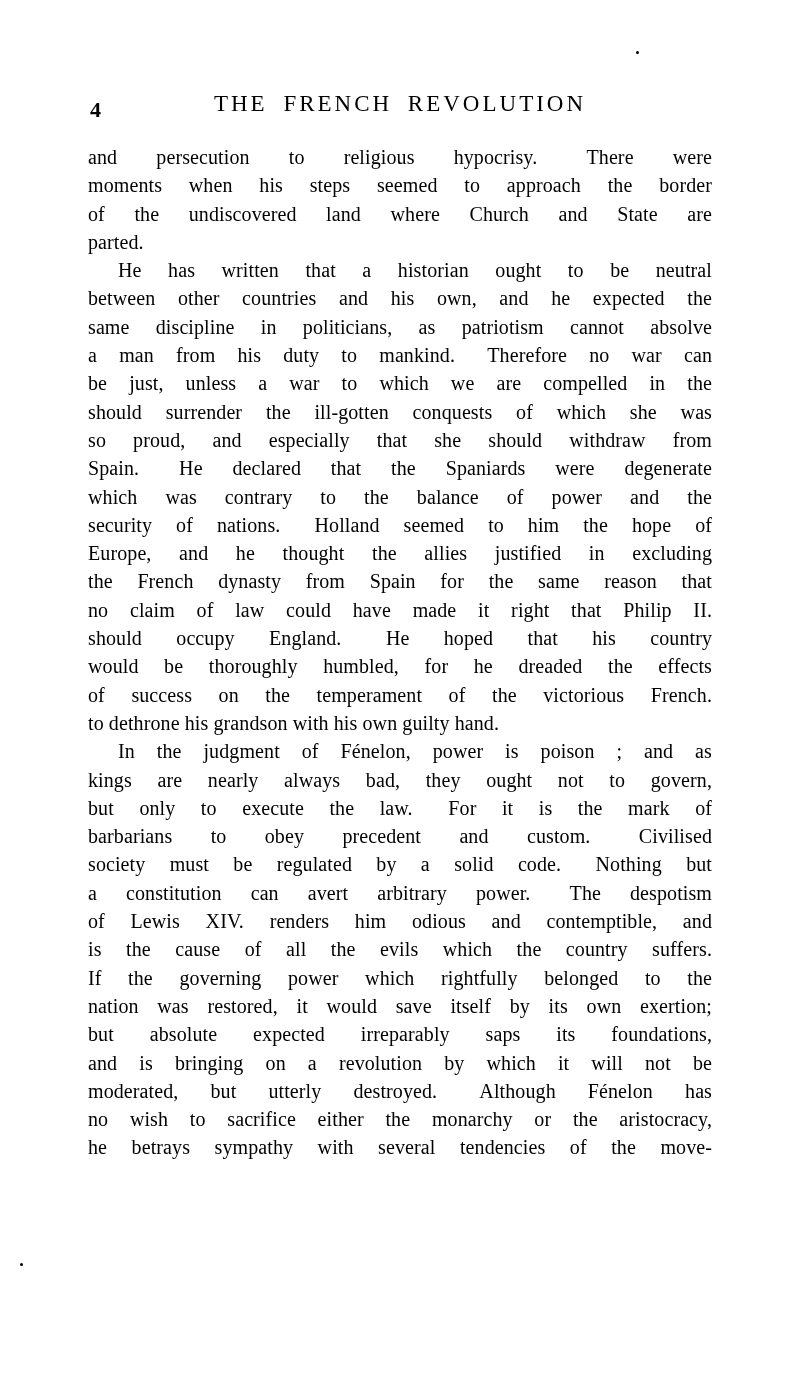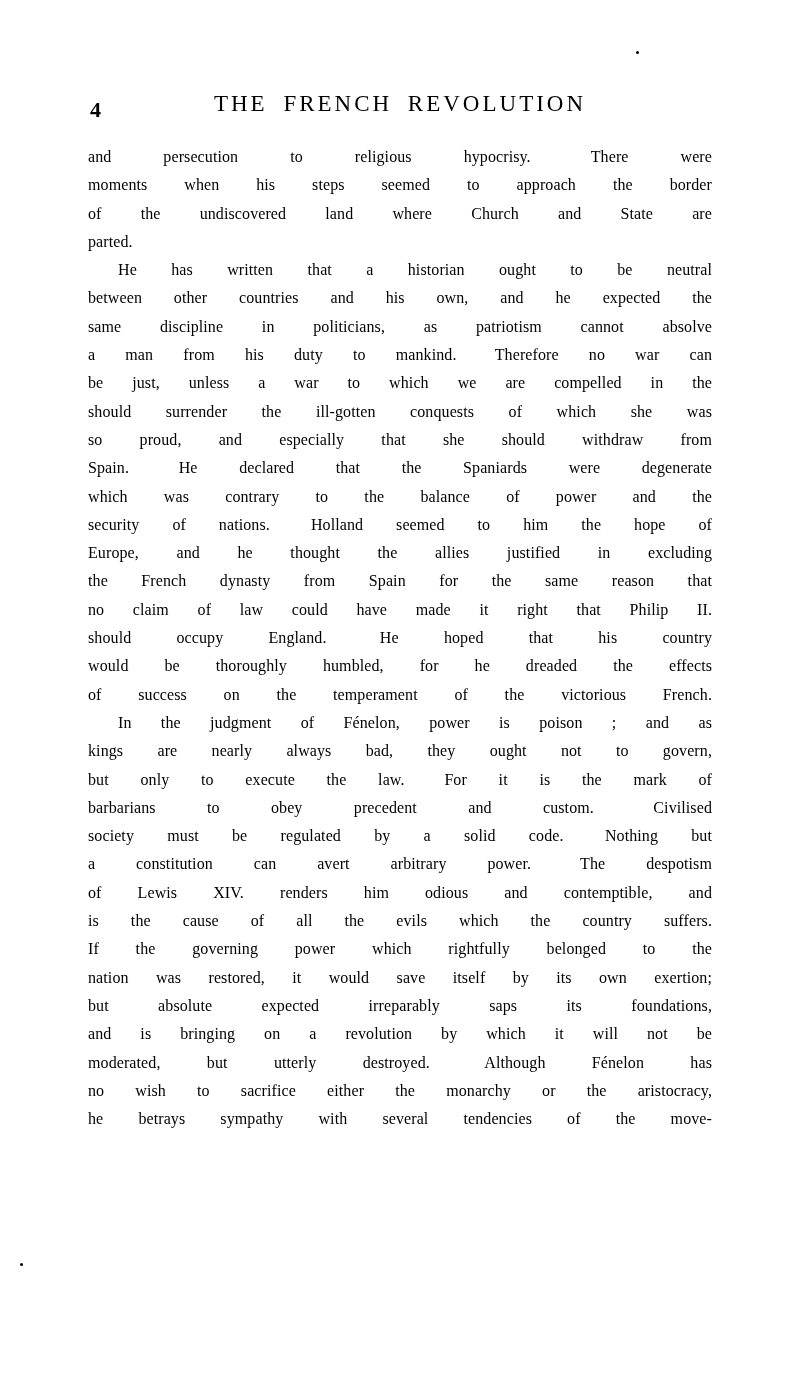--- a/index.html
+++ b/index.html
@@ -40,21 +40,21 @@
     white-space: nowrap;
   }
   .text-block {
     position: absolute;
     top: 143px;
     left: 88px;
     width: 624px;
   }
   .paragraph { margin: 0; padding: 0; }
   .line {
-    font-size: 16px;
+    font-size: 20px;
     line-height: 28.3px;
     height: 28.3px;
     letter-spacing: 0.1px;
     text-align: justify;
     text-align-last: justify;
     overflow: hidden;
   }
   .line.final { text-align-last: left; }
   .line.indent { text-indent: 30px; }
   .speck {
@@ -90,20 +90,21 @@
         <div class="line">so proud, and especially that she should withdraw from</div>
         <div class="line">Spain.  He declared that the Spaniards were degenerate</div>
         <div class="line">which was contrary to the balance of power and the</div>
         <div class="line">security of nations.  Holland seemed to him the hope of</div>
         <div class="line">Europe, and he thought the allies justified in excluding</div>
         <div class="line">the French dynasty from Spain for the same reason that</div>
         <div class="line">no claim of law could have made it right that Philip II.</div>
         <div class="line">should occupy England.  He hoped that his country</div>
         <div class="line">would be thoroughly humbled, for he dreaded the effects</div>
         <div class="line">of success on the temperament of the victorious French.</div>
+        <div class="line final">to dethrone his grandson with his own guilty hand.</div>
       </div>
       <div class="paragraph">
         <div class="line indent">In the judgment of Fénelon, power is poison ; and as</div>
         <div class="line">kings are nearly always bad, they ought not to govern,</div>
         <div class="line">but only to execute the law.  For it is the mark of</div>
         <div class="line">barbarians to obey precedent and custom.  Civilised</div>
         <div class="line">society must be regulated by a solid code.  Nothing but</div>
         <div class="line">a constitution can avert arbitrary power.  The despotism</div>
         <div class="line">of Lewis XIV. renders him odious and contemptible, and</div>
         <div class="line">is the cause of all the evils which the country suffers.</div>

